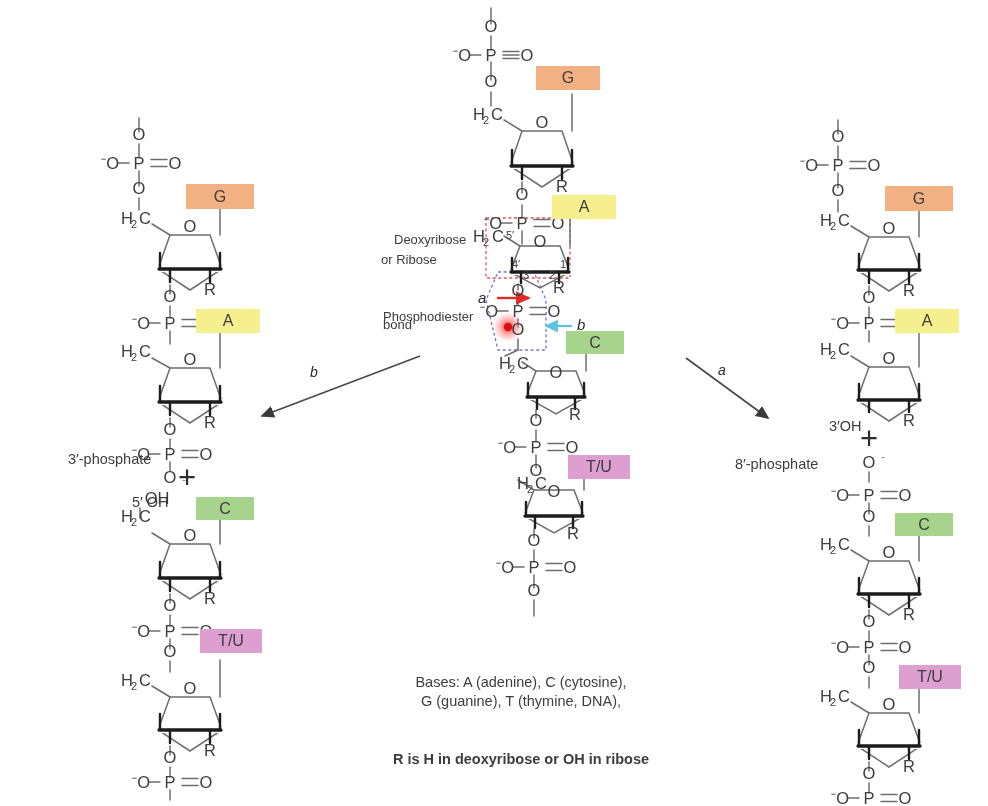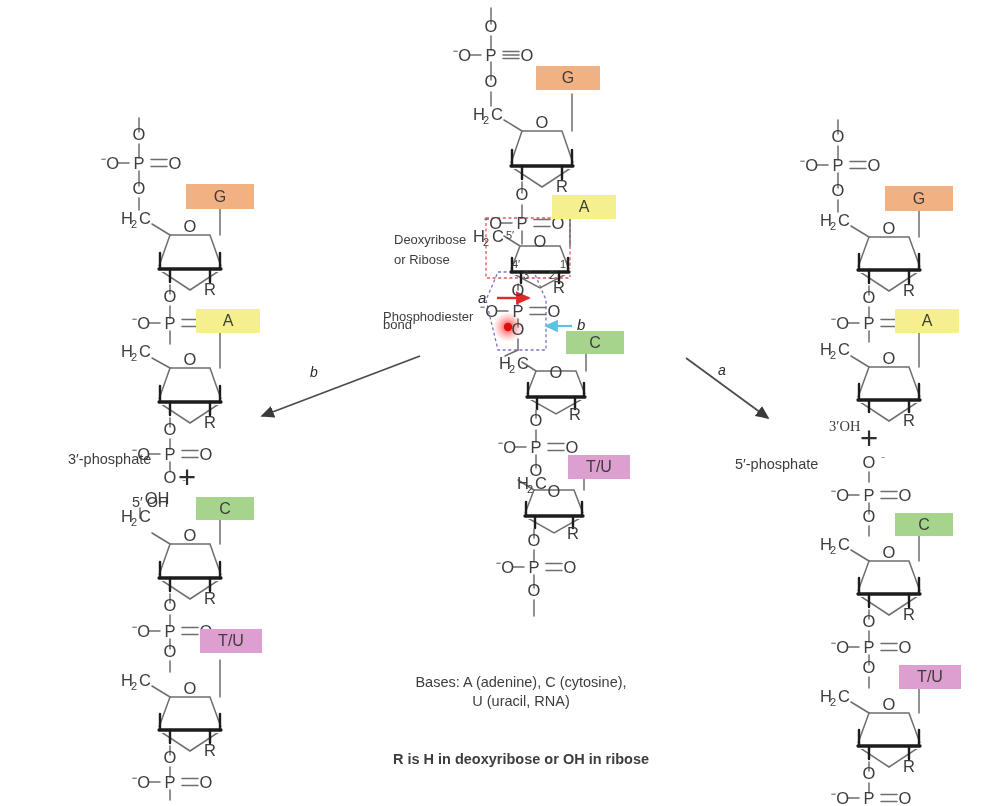--- a/index.html
+++ b/index.html
@@ -495,40 +495,40 @@
   <div class="txt" style="left:895px;top:513px;width:58px;height:23px;background:#a7d48c;
        display:flex;align-items:center;justify-content:center;font-size:16px;">
     <span>C</span>
   </div>
   <div class="txt" style="left:899px;top:665px;width:62px;height:24px;background:#dd9ed0;
        display:flex;align-items:center;justify-content:center;font-size:16px;">
     <span>T/U</span>
   </div>
 
   <div class="txt lbl-note" style="left:394px;top:230px;">Deoxyribose</div>
-  <div class="txt lbl-note" style="left:394px;top:250px;">or Ribose</div>
+  <div class="txt lbl-note" style="left:381px;top:250px;">or Ribose</div>
 
   <div class="txt lbl-note" style="left:383px;top:307px;">Phosphodiester</div>
   <div class="txt lbl-note" style="left:383px;top:315px;">bond</div>
 
   <div class="txt arrowlbl" style="left:478px;top:289px;font-size:15px;">a</div>
   <div class="txt arrowlbl" style="left:577px;top:316px;font-size:15px;">b</div>
 
   <div class="txt arrowlbl" style="left:310px;top:364px;">b</div>
   <div class="txt arrowlbl" style="left:718px;top:362px;">a</div>
 
   <div class="txt lbl-end" style="left:68px;top:443px;margin-top:8px;">3′-phosphate</div>
   <div class="txt lbl-end" style="left:132px;top:494px;">
     <span>5′</span>
   <span>OH</span></div>
-  <div class="txt lbl-end" style="left:735px;top:456px;">5′-phosphate</div>
-  <div class="txt lbl-end" style="left:829px;top:418px;font-family:Liberation Serif, serif;">3′OH</div>
+  <div class="txt lbl-end" style="left:735px;top:456px;">8′-phosphate</div>
+  <div class="txt lbl-end" style="left:829px;top:418px;">3′OH</div>
 
   <div class="txt plus" style="left:178px;top:462px;">+</div>
   <div class="txt plus" style="left:860px;top:423px;">+</div>
 
   <div class="txt caption" style="left:376px;top:633px;width:290px;">
     <div>Bases: A (adenine), C (cytosine),</div>
-    <div>U (uracil, RNA)</div>
+    <div>G (guanine), T (thymine, DNA),</div>
   </div>
   <div class="txt caption" style="left:376px;top:710px;width:290px;font-weight:bold;">R is H in deoxyribose or OH in ribose</div>
 
 </div>
 
 </body></html>

